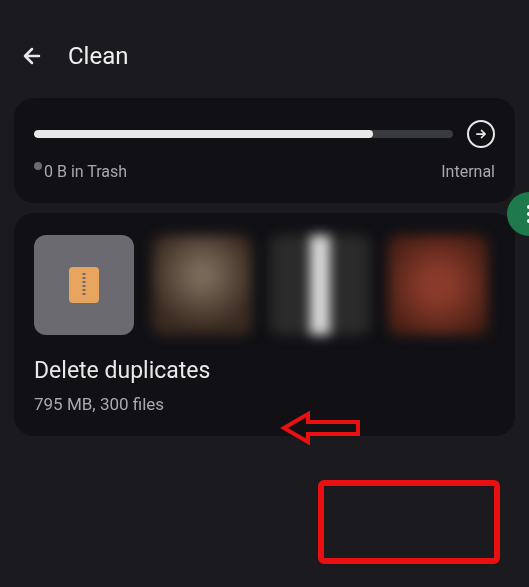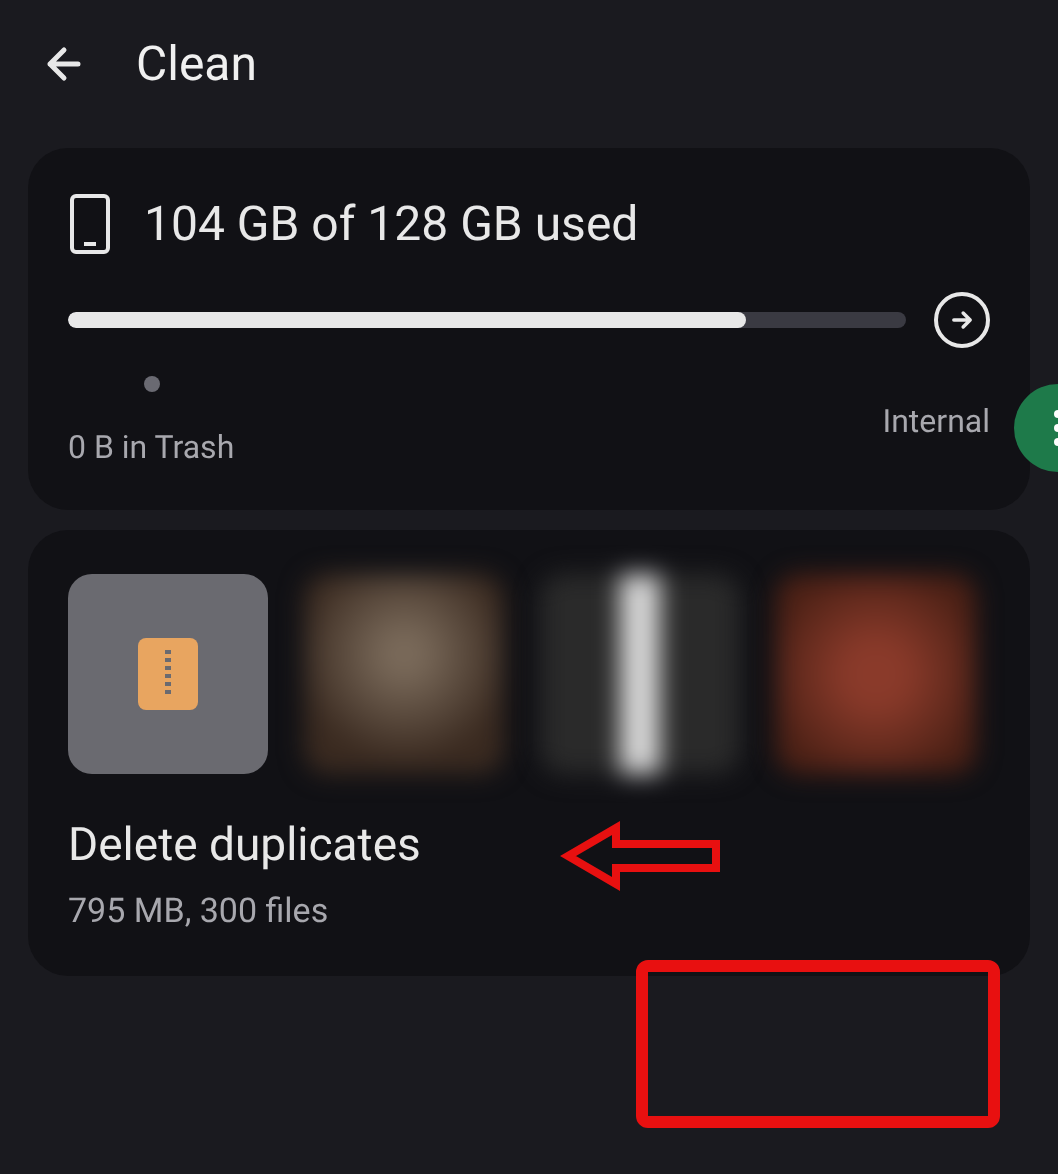--- a/index.html
+++ b/index.html
@@ -10,20 +10,21 @@
     font-family: 'Roboto', -apple-system, sans-serif;
     color: #e8e8e8;
     overflow: hidden;
     position: relative;
   }
   .header {
     display: flex;
     align-items: center;
     padding: 18px 20px;
     gap: 24px;
+    margin-top: 24px;
   }
   .back-icon {
     width: 24px;
     height: 24px;
     display: flex;
     align-items: center;
     justify-content: center;
     cursor: pointer;
   }
   .back-icon svg { width: 24px; height: 24px; }
@@ -80,21 +81,21 @@
     cursor: pointer;
   }
   .go-icon svg { width: 14px; height: 14px; }
   .storage-footer {
     display: flex;
     justify-content: space-between;
     align-items: center;
     font-size: 16px;
     color: #a8a8ae;
   }
-  .trash-row { display: flex; align-items: center; gap: 18px; flex-direction: column; }
+  .trash-row { display: flex; gap: 2px; }
   .dot {
     width: 8px;
     height: 8px;
     background: #6a6a72;
     border-radius: 50%;
   }
   .duplicates-card { position: relative; }
   .thumbs {
     display: flex;
     gap: 18px;
@@ -190,27 +191,20 @@
 <div class="header">
   <div class="back-icon">
     <svg viewBox="0 0 24 24" fill="none" stroke="#e8e8e8" stroke-width="2.5" stroke-linecap="round" stroke-linejoin="round">
         <path d="M19 12H5M12 19l-7-7 7-7"></path>
       </svg>
   </div>
   <div class="header-title">Clean</div>
 </div>
 
 <div class="card">
-  <div class="storage-row">
-    <svg class="phone-icon" viewBox="0 0 22 32" fill="none" stroke="#e8e8e8" stroke-width="2">
-        <rect x="2" y="2" width="18" height="28" rx="2"></rect>
-        <line x1="8" y1="26" x2="14" y2="26"></line>
-      </svg>
-    <div class="storage-text">104 GB of 128 GB used</div>
-  </div>
   <div class="progress-row">
     <div class="progress-bar">
       <div class="progress-fill" style="width: 81%;"></div>
     </div>
     <div class="go-icon">
       <svg viewBox="0 0 24 24" fill="none" stroke="#e8e8e8" stroke-width="3" stroke-linecap="round" stroke-linejoin="round">
           <path d="M5 12h14M13 6l6 6-6 6"></path>
         </svg>
     </div>
   </div>

